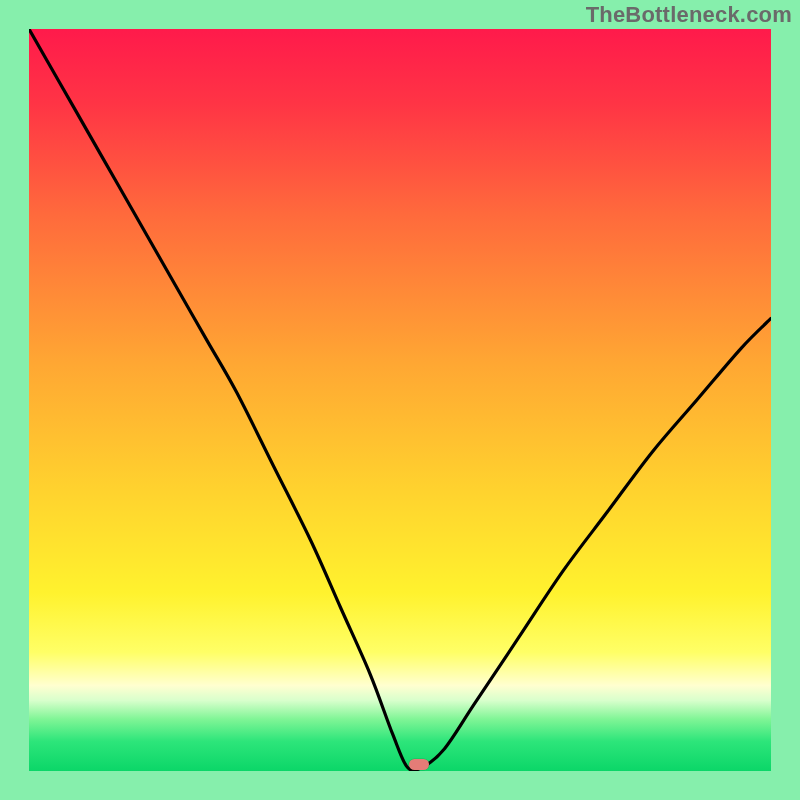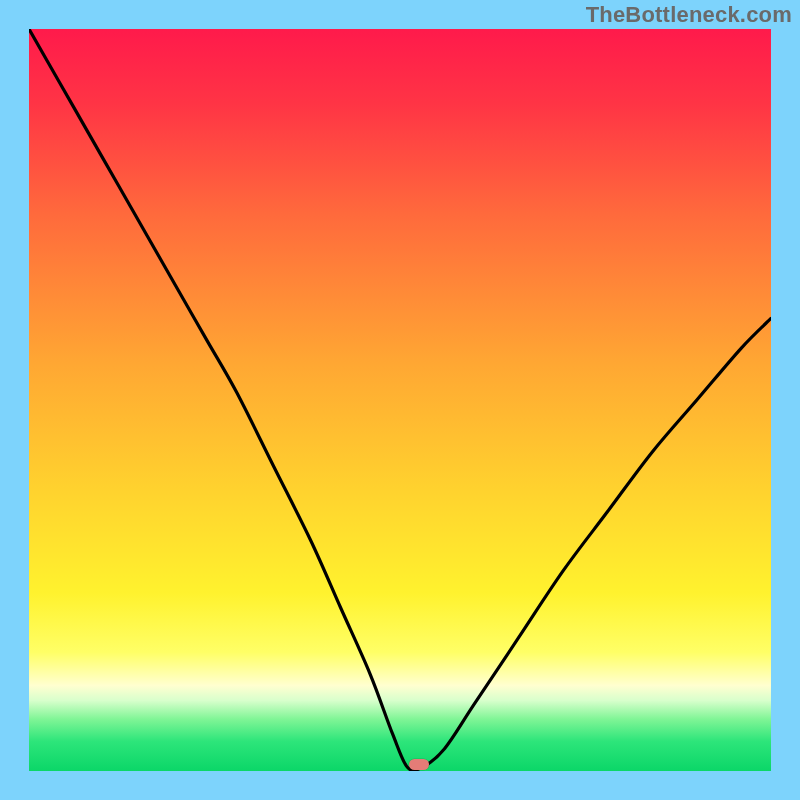--- a/index.html
+++ b/index.html
@@ -8,21 +8,21 @@
     width: 800px;
     height: 800px;
     background: #000;
     overflow: hidden;
     font-family: Arial, Helvetica, sans-serif;
   }
   .frame {
     position: relative;
     width: 800px;
     height: 800px;
-    background: #7dd3fc;
+    background: #86efac;
   }
   .watermark {
     position: absolute;
     top: 2px;
     right: 8px;
     font-size: 22px;
     font-weight: 600;
     color: #6a6a6a;
     letter-spacing: 0.2px;
     z-index: 20;

